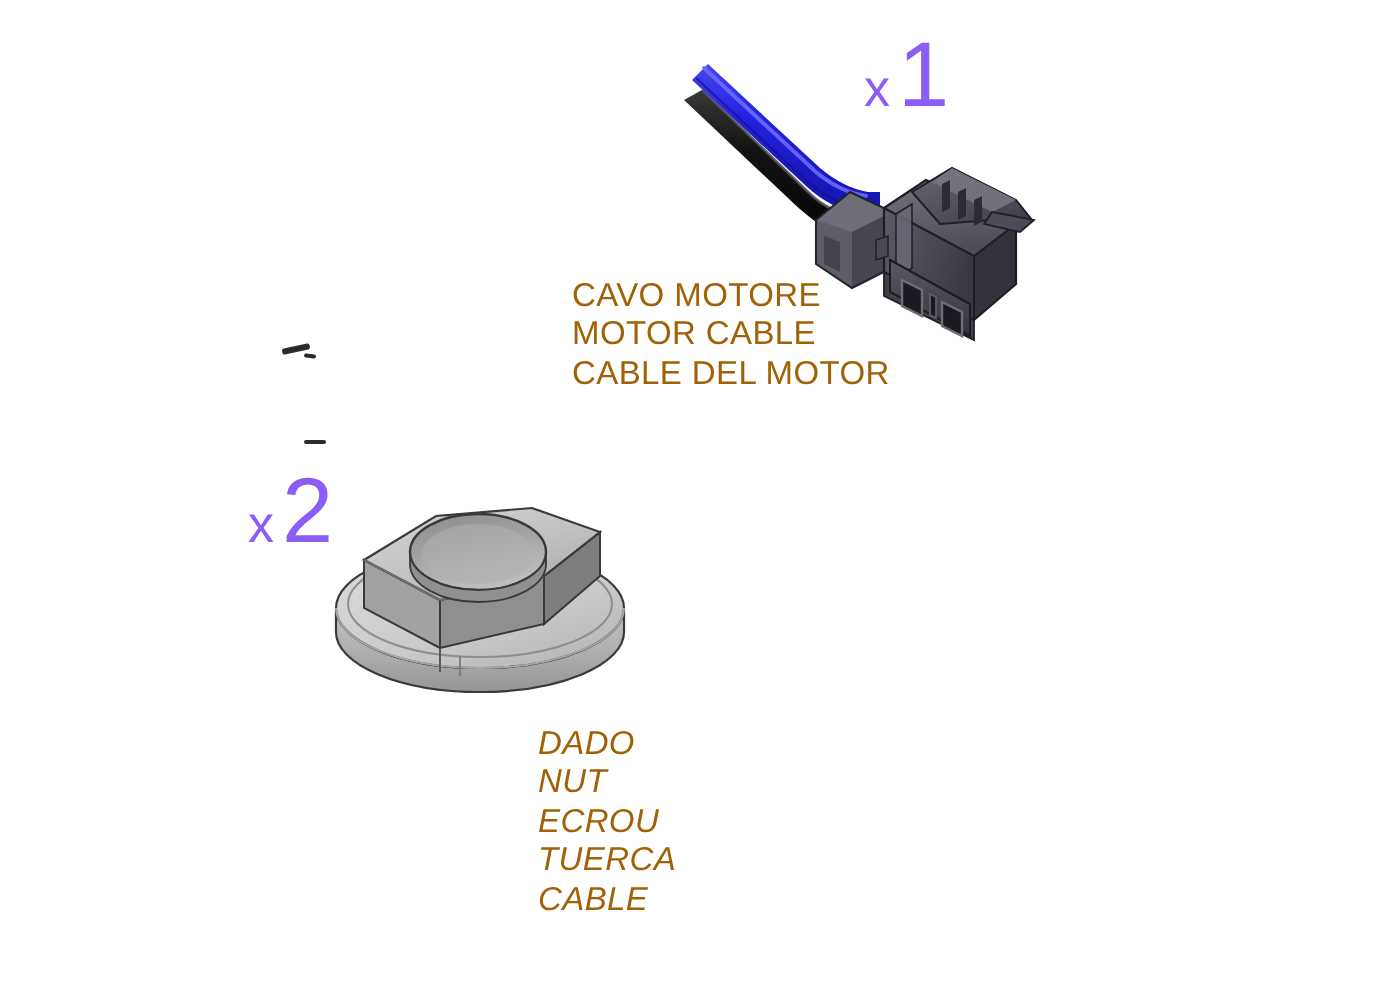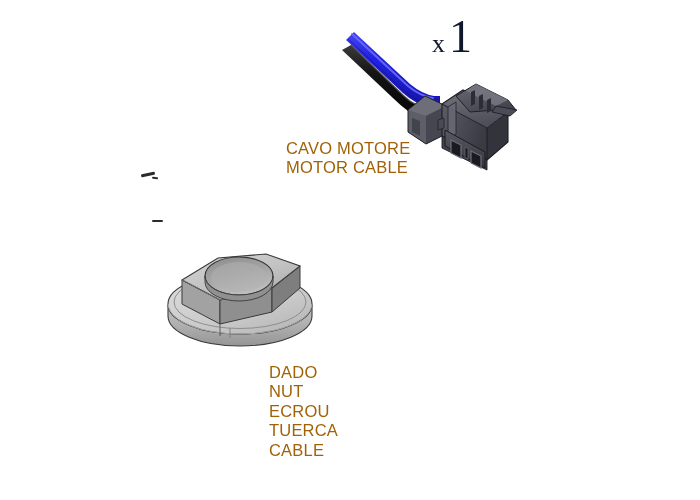--- a/index.html
+++ b/index.html
@@ -13,22 +13,22 @@
     width: 700px;
     height: 500px;
     background: #ffffff;
     overflow: hidden;
     font-family: "Liberation Sans", sans-serif;
   }
 
   
   .qty {
     position: absolute;
-    font-family: Liberation Serif, serif;
-    color: #0f172a;
+    font-family: Liberation Sans, sans-serif;
+    color: #8b5cf6;
     white-space: nowrap;
     line-height: 1;
     user-select: none;
   }
   .qty .x {
     font-size: 26px;
     font-style: normal;
     vertical-align: baseline;
     letter-spacing: 0px;
   }
@@ -45,21 +45,21 @@
     position: absolute;
     color: #a16207;
     font-family: "Liberation Sans", sans-serif;
     font-size: 16.5px;
     line-height: 19.4px;
     letter-spacing: 0.2px;
     white-space: nowrap;
     user-select: none;
   }
   #caption-cable { left: 286px; top: 139px; }
-  #caption-nut   { left: 269px; top: 363px; }
+  #caption-nut   { left: 269px; top: 363px; font-style: italic; }
   .caption div { display: block; }
 
   
   .art {
     position: absolute;
   }
   #art-cable { left: 330px; top: 12px; width: 190px; height: 160px; }
   #art-nut   { left: 160px; top: 232px; width: 170px; height: 125px; }
 
   .art svg { display: block; overflow: visible; }
@@ -235,24 +235,28 @@
   </div>
 
   <div class="mark" style="left:141px; top:173px; width:14px; height:3px; transform:rotate(-12deg); border-radius:1px;"></div>
   <div class="mark" style="left:152px; top:177px; width:6px; height:2px; transform:rotate(8deg); border-radius:1px;"></div>
   <div class="mark" style="left:152px; top:220px; width:11px; height:2px; border-radius:1px;"></div>
 
   <div class="qty" id="qty-cable">
     <span class="x">x</span><span class="n">1</span>
   </div>
 
+  <div class="qty" id="qty-nut">
+    <span class="x">x</span><span class="n">2</span>
+  </div>
 
   <div class="caption" id="caption-cable">
     <div>CAVO MOTORE</div>
     <div>MOTOR CABLE</div>
+    <div>CABLE DEL MOTOR</div>
   </div>
 
   <div class="caption" id="caption-nut">
     <div>DADO</div>
     <div>NUT</div>
     <div>ECROU</div>
     <div>TUERCA</div>
     <div>CABLE</div>
   </div>
 

